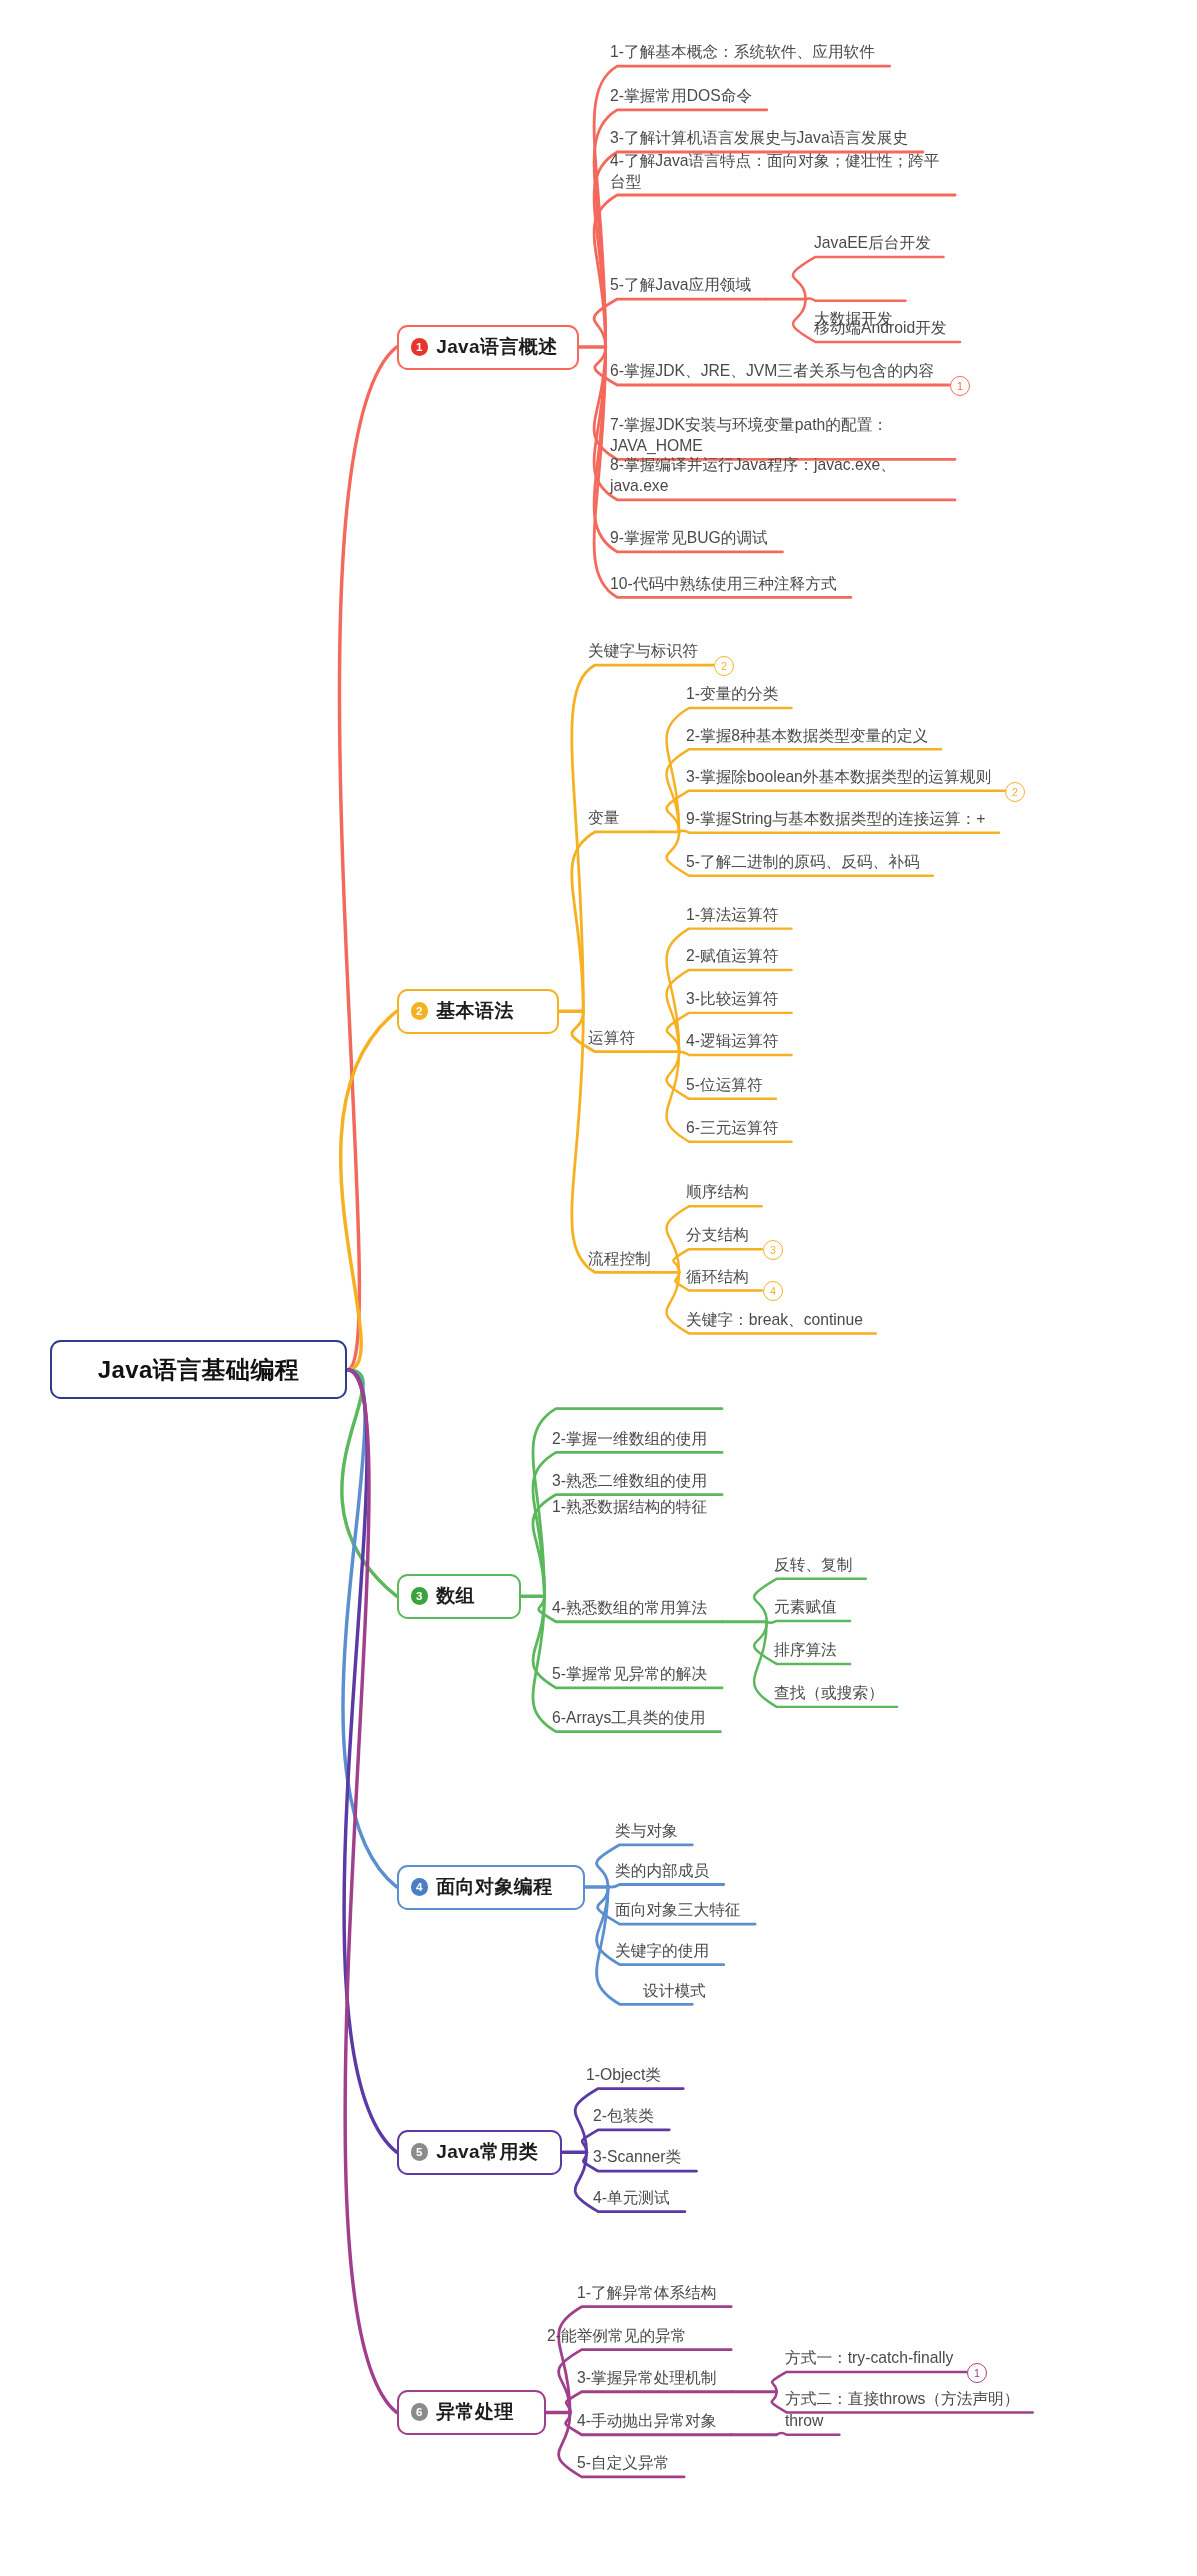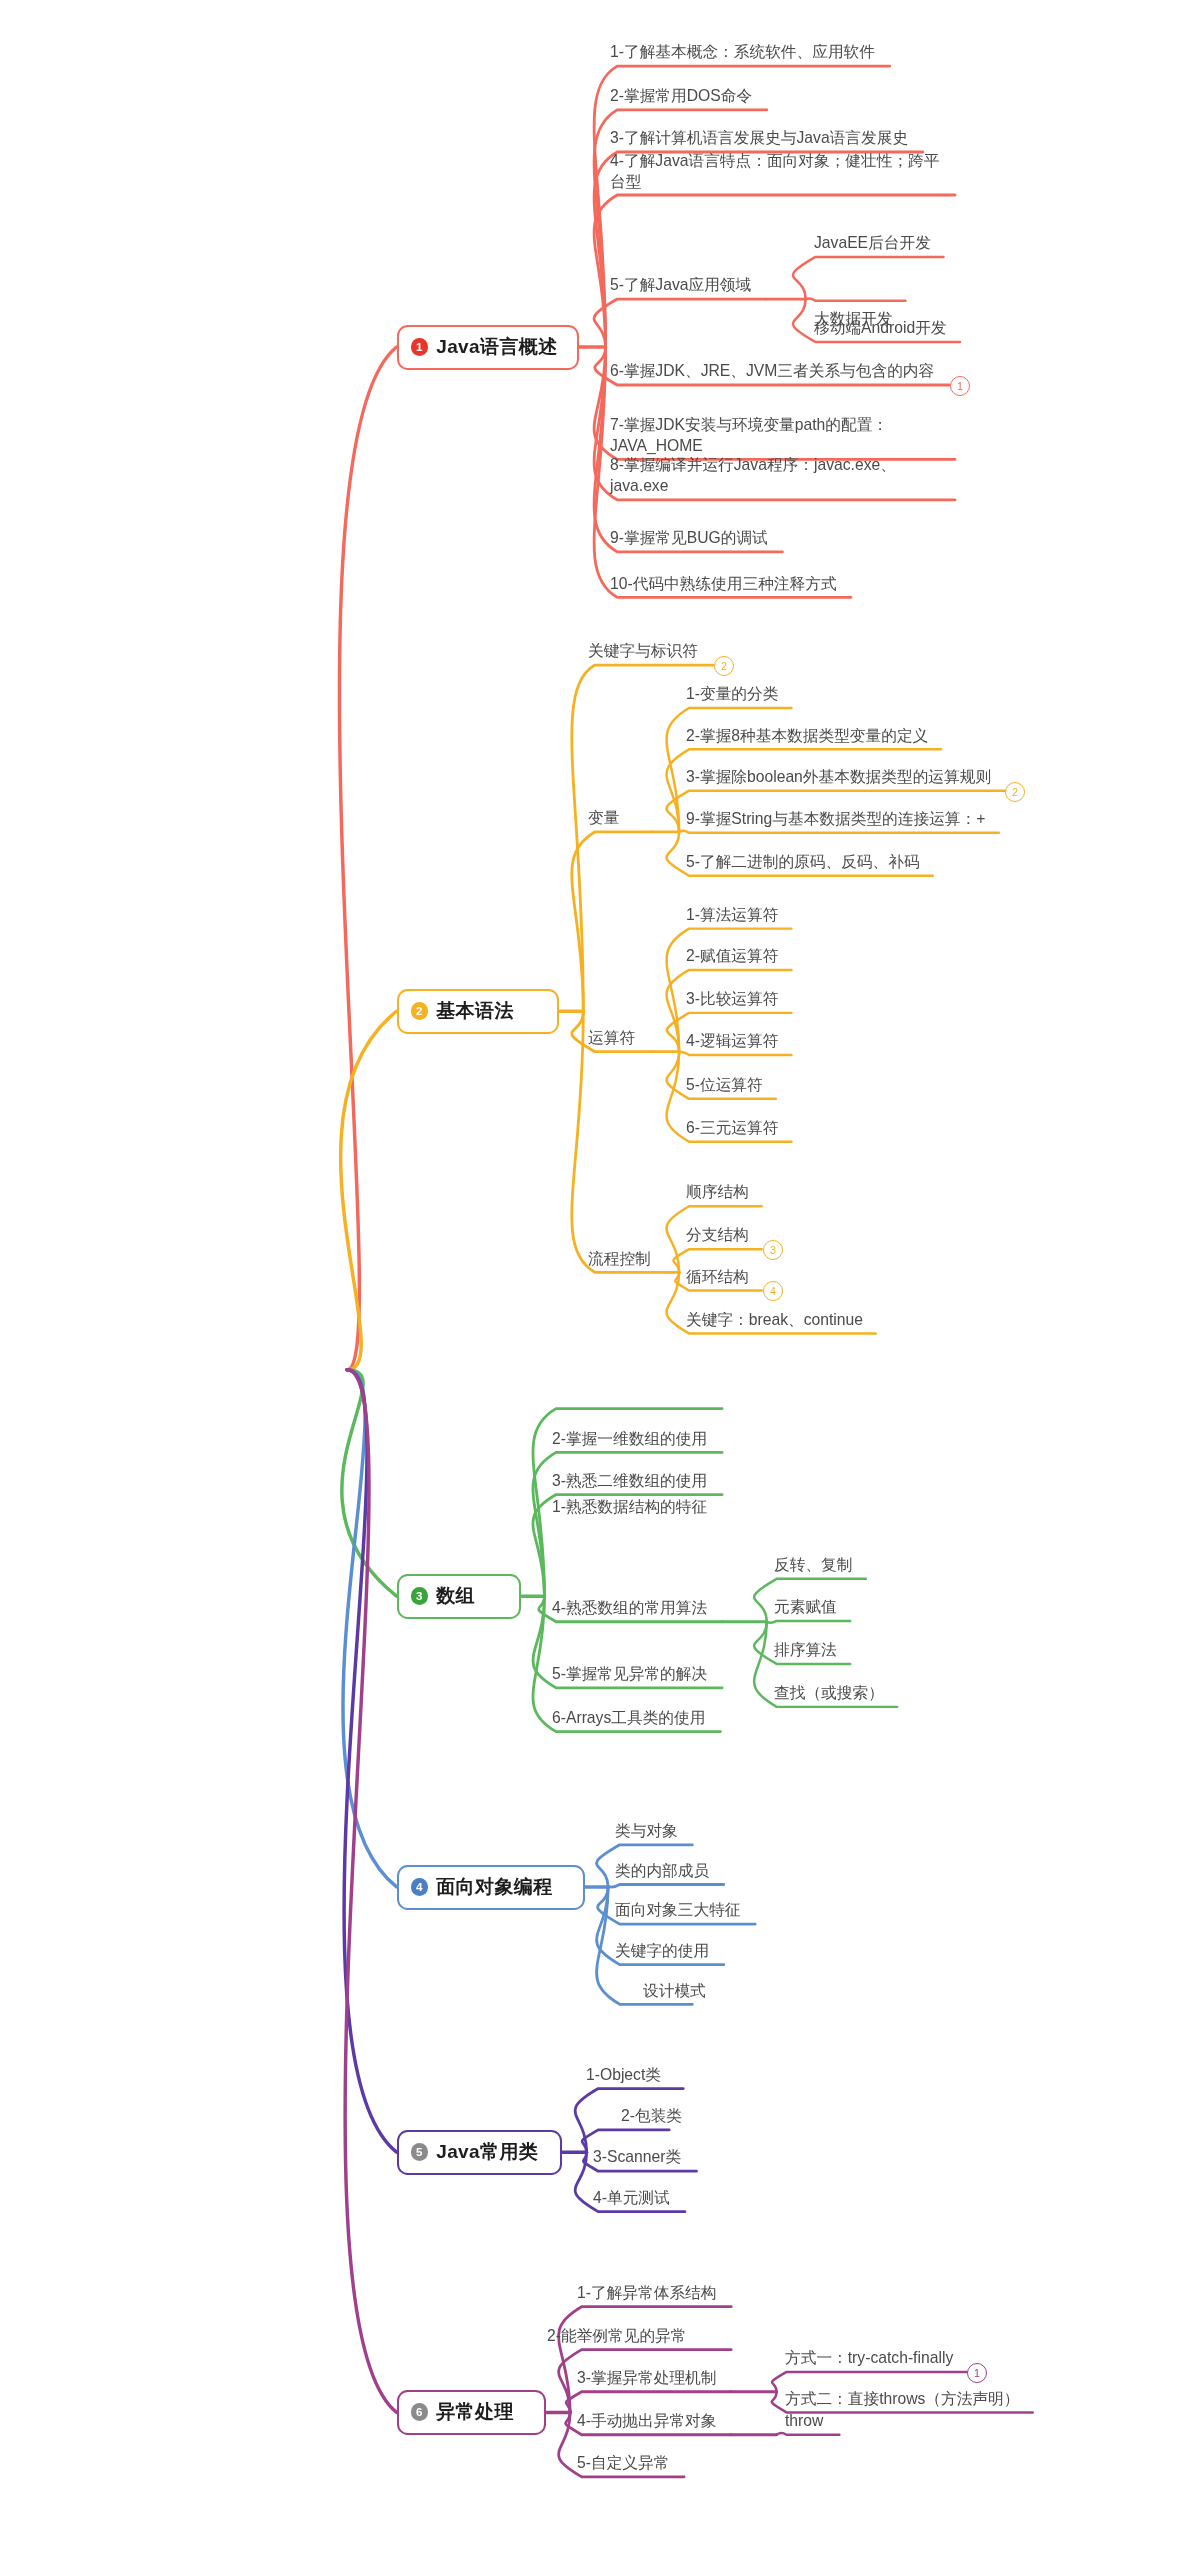--- a/index.html
+++ b/index.html
@@ -107,20 +107,23 @@
       <path d="M 690 2920 C 690 2904.5 672.65 2913.15 704 2895 L 885 2895" stroke="#a0408c" stroke-width="3.4" fill="none" stroke-linecap="round"></path>
       <path d="M 885 2895 L 940 2895" stroke="#a0408c" stroke-width="3.4" fill="none" stroke-linecap="round"></path>
       <path d="M 940 2895 C 940 2880.12 921.6 2888.6 952 2871 L 1170 2871" stroke="#a0408c" stroke-width="3" fill="none" stroke-linecap="round"></path>
       <path d="M 940 2895 C 940 2910.5 920.65 2901.85 952 2920 L 1250 2920" stroke="#a0408c" stroke-width="3" fill="none" stroke-linecap="round"></path>
       <path d="M 690 2920 C 690 2936.74 670.75 2927.75 704 2947 L 885 2947" stroke="#a0408c" stroke-width="3.4" fill="none" stroke-linecap="round"></path>
       <path d="M 885 2947 L 940 2947" stroke="#a0408c" stroke-width="3.4" fill="none" stroke-linecap="round"></path>
       <path d="M 940 2947 C 940 2947 944.4 2942.6 952 2947 L 1016 2947" stroke="#a0408c" stroke-width="3" fill="none" stroke-linecap="round"></path>
       <path d="M 690 2920 C 690 2968.36 650.8 2967.2 704 2998 L 828 2998" stroke="#a0408c" stroke-width="3.4" fill="none" stroke-linecap="round"></path>
     </svg>
 
+  <div id="root" style="left: 50px; top: 1340px; width: 297px; height: 59px; border-color: rgb(47, 59, 140);">
+    <span>Java语言基础编程</span>
+  </div>
 
   <div id="nodes">
       <div class="branch-box" style="left: 397px; top: 325px; min-width: 182px; height: 45px; border-color: rgb(244, 105, 92);">
         <span class="num" style="background: rgb(232, 53, 43);">1</span>
         <span class="lbl">Java语言概述</span>
       </div>
       <div class="leaf" style="left: 610px; width: auto; top: 41px;">1-了解基本概念：系统软件、应用软件</div>
       <div class="leaf" style="left: 610px; width: auto; top: 85px;">2-掌握常用DOS命令</div>
       <div class="leaf" style="left: 610px; width: auto; top: 127px;">3-了解计算机语言发展史与Java语言发展史</div>
       <div class="leaf w2" style="left: 610px; width: 330px; top: 150px;">4-了解Java语言特点：面向对象；健壮性；跨平台型</div>
@@ -182,21 +185,21 @@
       <div class="leaf" style="left: 615px; width: auto; top: 1820px;">类与对象</div>
       <div class="leaf" style="left: 615px; width: auto; top: 1860px;">类的内部成员</div>
       <div class="leaf" style="left: 615px; width: auto; top: 1899px;">面向对象三大特征</div>
       <div class="leaf" style="left: 615px; width: auto; top: 1940px;">关键字的使用</div>
       <div class="leaf" style="left: 615px; width: auto; top: 1980px; margin-left: 28px;">设计模式</div>
       <div class="branch-box" style="left: 397px; top: 2130px; min-width: 165px; height: 45px; border-color: rgb(91, 58, 165);">
         <span class="num" style="background: rgb(139, 139, 139);">5</span>
         <span class="lbl">Java常用类</span>
       </div>
       <div class="leaf" style="left: 586px; width: auto; top: 2064px;">1-Object类</div>
-      <div class="leaf" style="left: 593px; width: auto; top: 2105px; margin-left: 28px;">2-包装类</div>
+      <div class="leaf" style="left: 593px; width: auto; top: 2105px;">2-包装类</div>
       <div class="leaf" style="left: 593px; width: auto; top: 2146px;">3-Scanner类</div>
       <div class="leaf" style="left: 593px; width: auto; top: 2187px;">4-单元测试</div>
       <div class="branch-box" style="left: 397px; top: 2390px; min-width: 149px; height: 45px; border-color: rgb(160, 64, 140);">
         <span class="num" style="background: rgb(139, 139, 139);">6</span>
         <span class="lbl">异常处理</span>
       </div>
       <div class="leaf" style="left: 577px; width: auto; top: 2282px;">1-了解异常体系结构</div>
       <div class="leaf" style="left: 547px; width: auto; top: 2325px;">2-能举例常见的异常</div>
       <div class="leaf" style="left: 577px; width: auto; top: 2367px;">3-掌握异常处理机制</div>
       <div class="leaf" style="left: 785px; width: auto; top: 2347px;">方式一：try-catch-finally</div>

